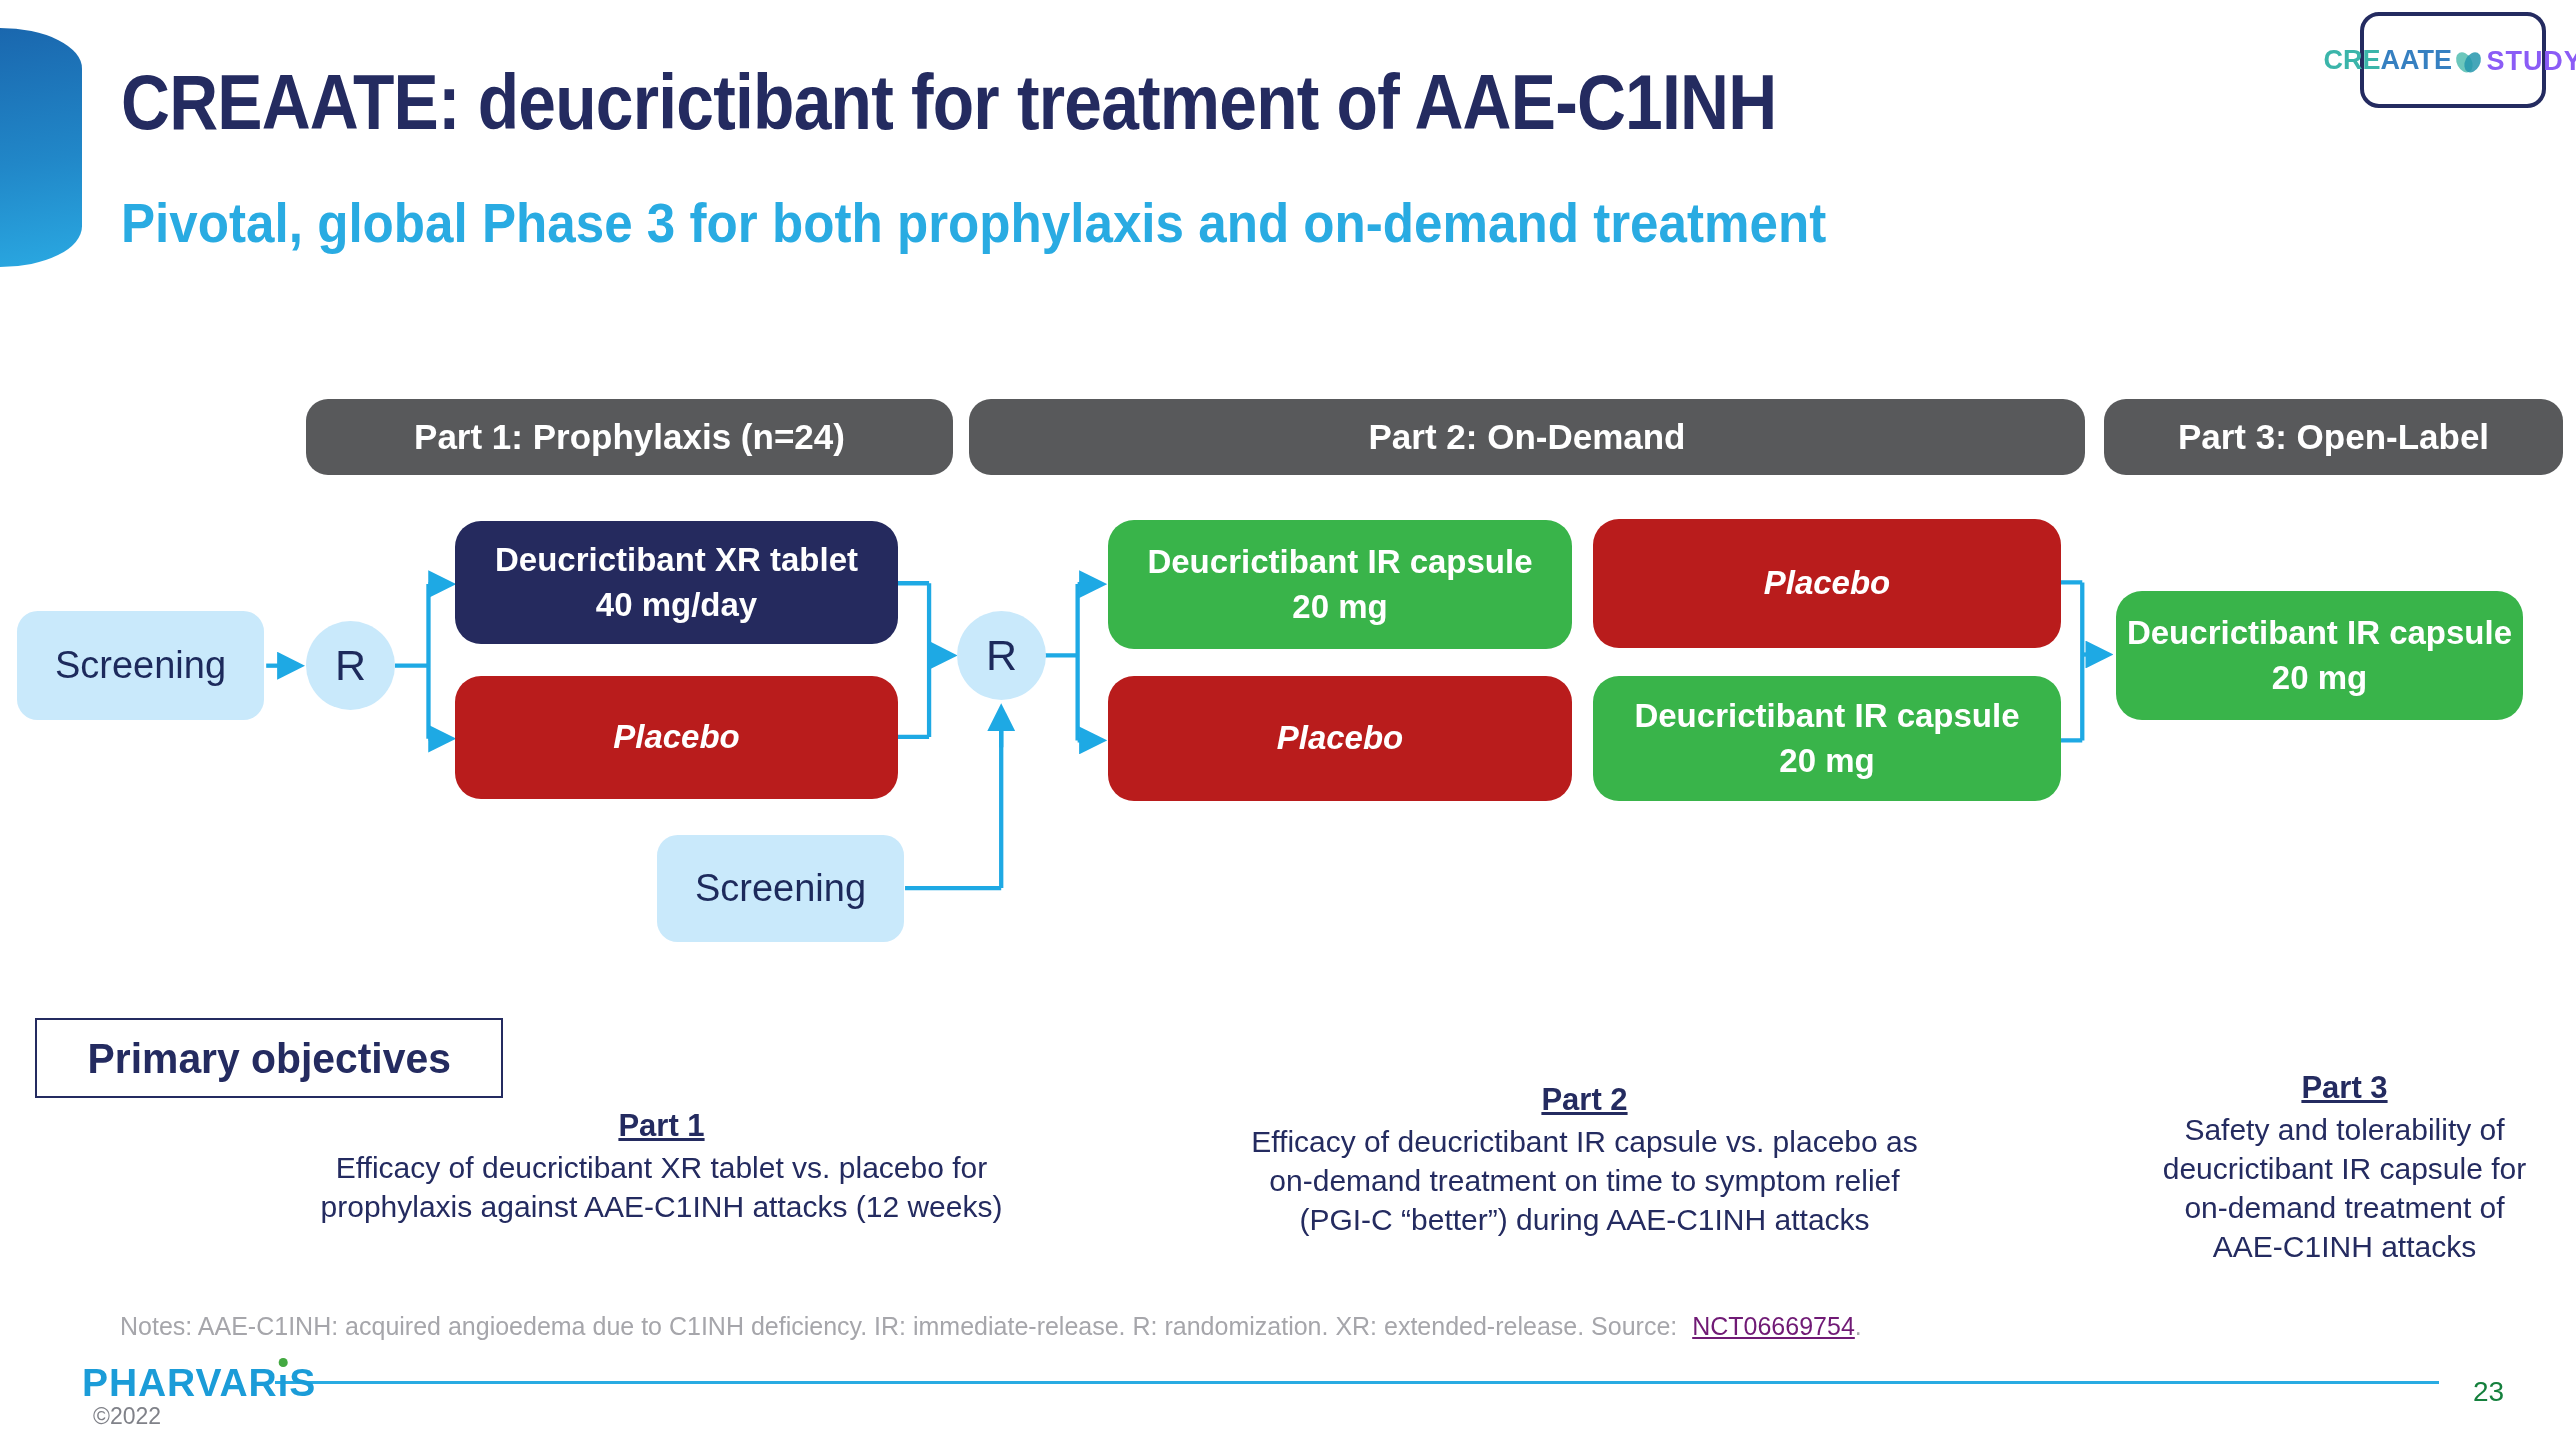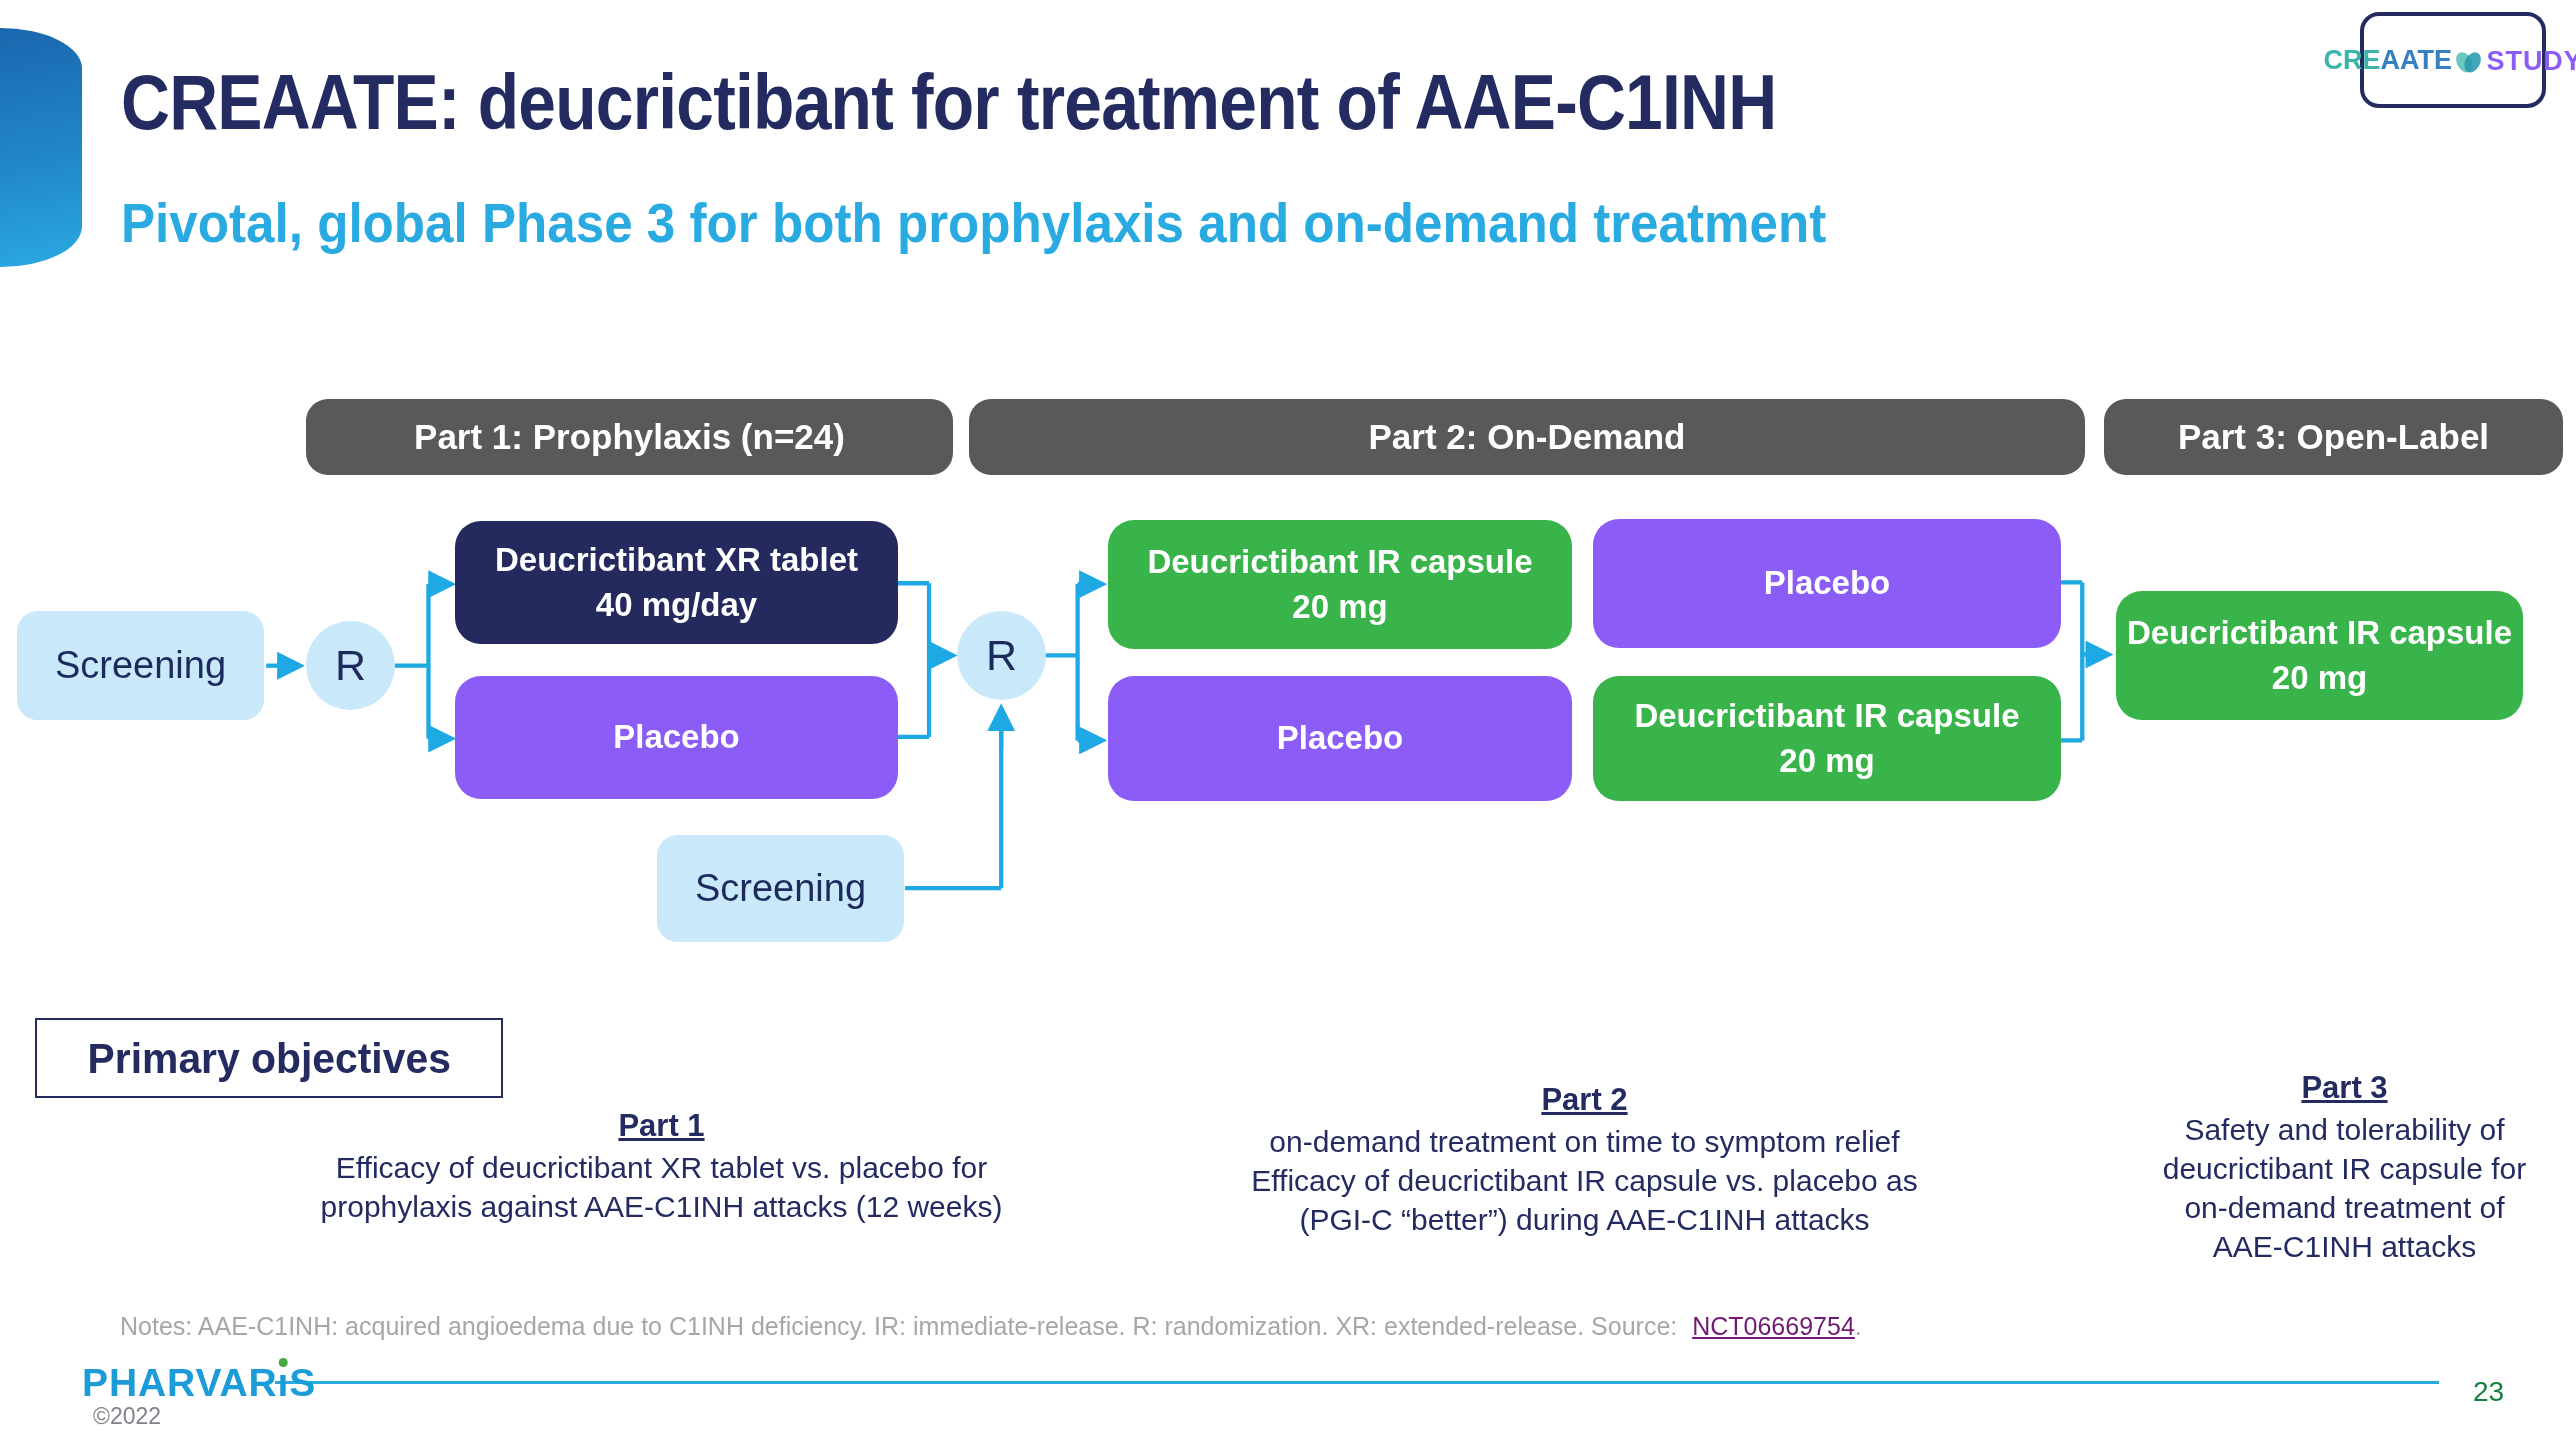--- a/index.html
+++ b/index.html
@@ -27,21 +27,21 @@
        display:flex;align-items:center;justify-content:center;color:#fff;
        font-size:35px;font-weight:700;}
   .bar.p1{left:306px;width:647px;}
   .bar.p2{left:969px;width:1116px;}
   .bar.p3{left:2104px;width:459px;}
   
   .node{position:absolute;border-radius:26px;display:flex;flex-direction:column;
         align-items:center;justify-content:center;color:#fff;font-size:33px;font-weight:700;
         text-align:center;line-height:1.35;z-index:2;}
   .node.navy{background:#252a5e;}
-  .node.gray{background:#8b5cf6;}
+  .node.gray{background:#b91c1c;font-style:italic;}
   .node.green{background:#39b44a;}
   .node.lblue{background:#c9e9fb;color:#1d2a5c;font-weight:500;font-size:38px;border-radius:20.6px;}
   .rnode{position:absolute;width:89px;height:89px;border-radius:50%;background:#c9e9fb;
          color:#1d2a5c;display:flex;align-items:center;justify-content:center;
          font-size:43px;font-weight:500;z-index:2;}
   .connectors{position:absolute;left:0;top:0;z-index:1;pointer-events:none;}
   
   .obj-box{position:absolute;left:35px;top:1018px;width:464px;height:76px;border:2.6px solid #242b60;
            display:flex;align-items:center;justify-content:center;}
   .obj-box span{font-size:43px;font-weight:700;transform:scaleX(.95);}
@@ -144,22 +144,22 @@
     <span>Primary objectives</span>
   </div>
 
   <div class="obj o1">
     <div class="hd">Part 1</div>
     <div>Efficacy of deucrictibant XR tablet vs. placebo for</div>
     <div>prophylaxis against AAE-C1INH attacks (12 weeks)</div>
   </div>
   <div class="obj o2">
     <div class="hd">Part 2</div>
+    <div>Efficacy of deucrictibant IR capsule vs. placebo as</div>
     <div>on-demand treatment on time to symptom relief</div>
-    <div>Efficacy of deucrictibant IR capsule vs. placebo as</div>
     <div>(PGI-C “better”) during AAE-C1INH attacks</div>
   </div>
   <div class="obj o3">
     <div class="hd">Part 3</div>
     <div>Safety and tolerability of</div>
     <div>deucrictibant IR capsule for</div>
     <div>on-demand treatment of</div>
     <div>AAE-C1INH attacks</div>
   </div>
 

